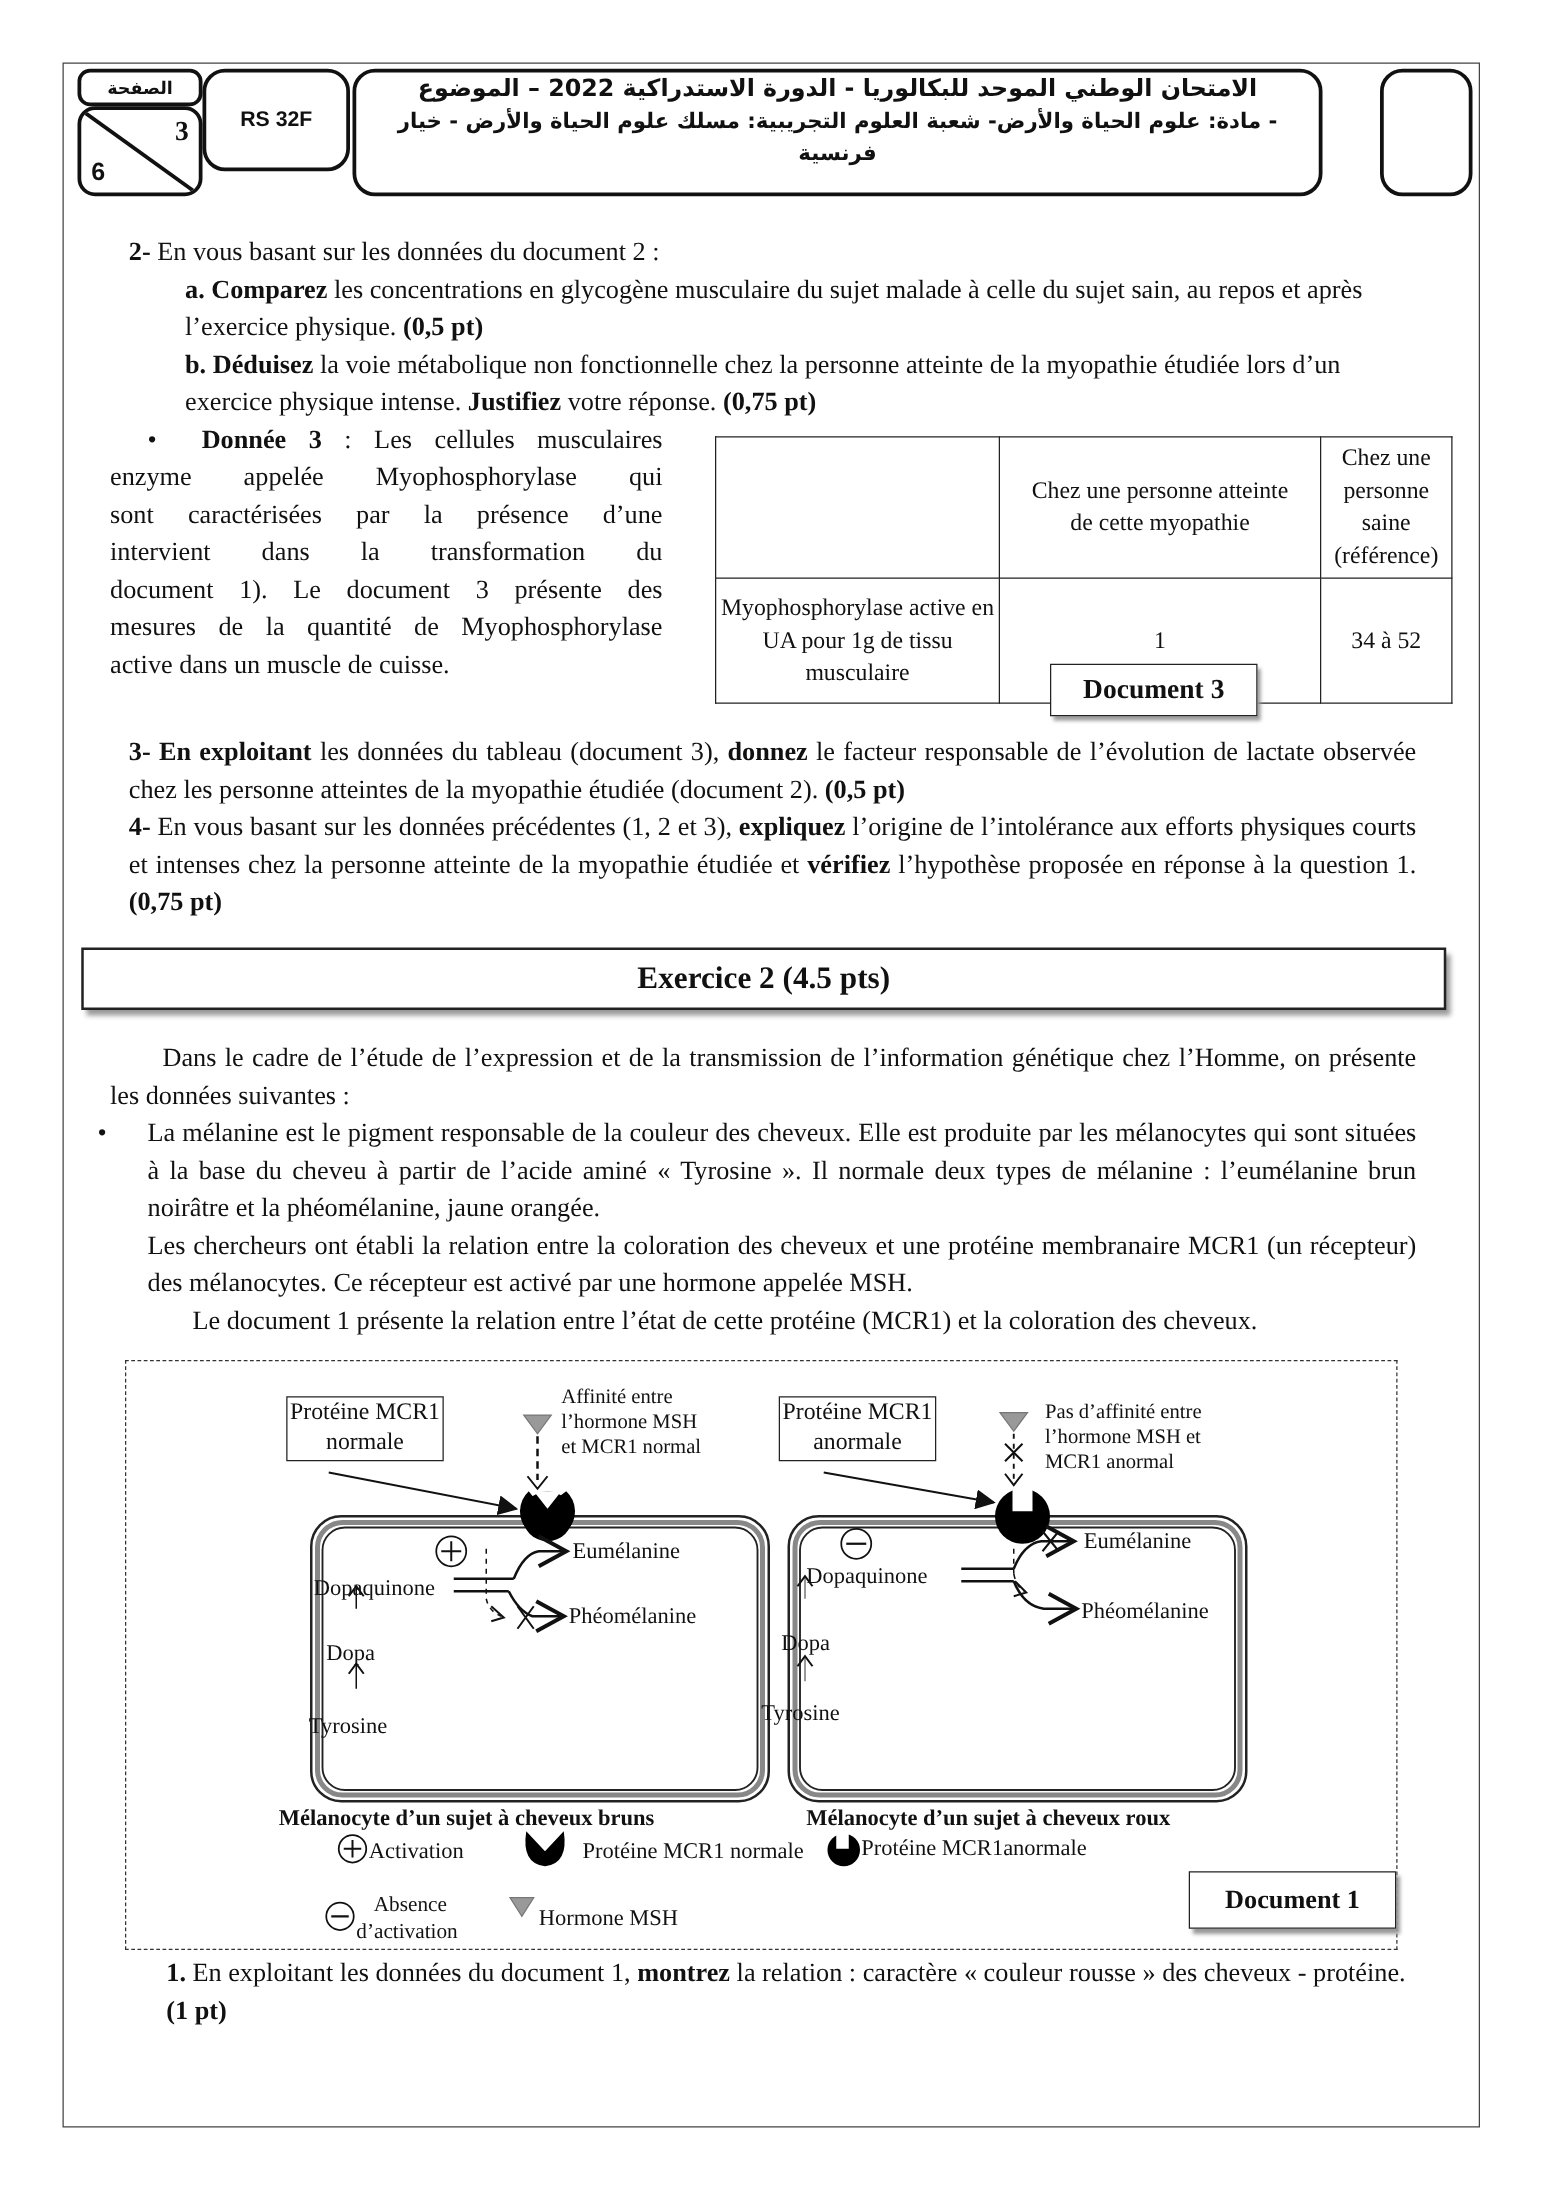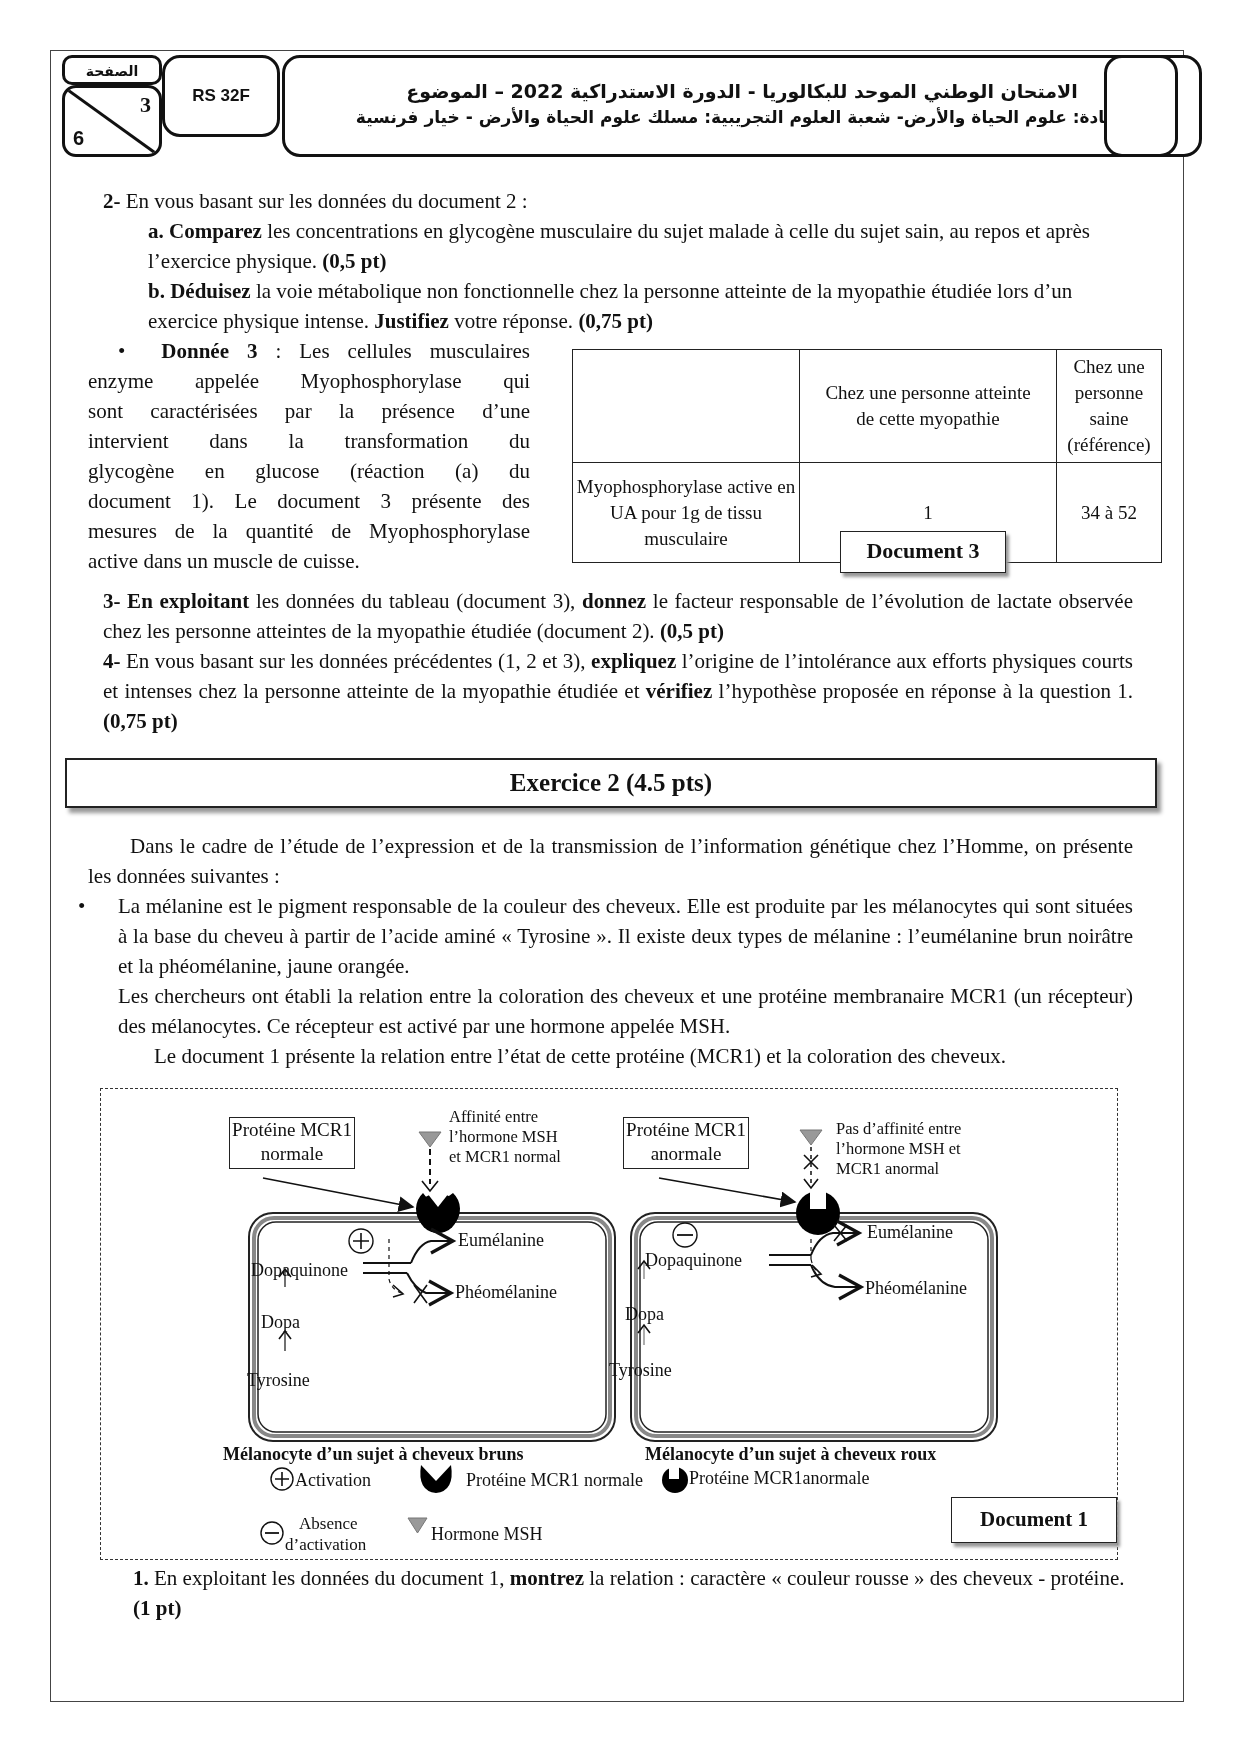--- a/index.html
+++ b/index.html
@@ -7,21 +7,21 @@
   .page-frame { position: absolute; left: 50px; top: 50px; width: 1134px; height: 1652px; border: 1.5px solid #444; box-sizing: border-box; }
 
   
   .hdr-box { position: absolute; border: 3px solid #111; border-radius: 18px; box-sizing: border-box; background: #fff; }
   .pg-label { left: 62px; top: 55px; width: 100px; height: 30px; border-radius: 10px; font-family: "DejaVu Sans", sans-serif; font-size: 14px; font-weight: bold; text-align: center; line-height: 26px; }
   .pg-num { left: 62px; top: 85px; width: 100px; height: 72px; border-radius: 14px; overflow: hidden; }
   .pg-num svg { position: absolute; left: 0; top: 0; }
   .pg-cur { position: absolute; right: 8px; top: 4px; font-family: "Liberation Serif", serif; font-size: 22px; font-weight: bold; }
   .pg-tot { position: absolute; left: 8px; bottom: 4px; font-family: "Liberation Sans", sans-serif; font-size: 20px; font-weight: bold; }
   .code-box { left: 162px; top: 55px; width: 118px; height: 82px; font-family: "Liberation Sans", sans-serif; font-weight: bold; font-size: 17px; display: flex; align-items: center; justify-content: center; }
-  .title-box { left: 282px; top: 55px; width: 920px; height: 102px; direction: rtl; text-align: center; font-family: "DejaVu Sans", sans-serif; font-weight: bold; padding-top: 20px; }
+  .title-box { left: 282px; top: 55px; width: 776px; height: 102px; direction: rtl; text-align: center; font-family: "DejaVu Sans", sans-serif; font-weight: bold; }
   .title-box .l1 { font-size: 19px; line-height: 26px; }
   .title-box .l2 { font-size: 17px; line-height: 26px; }
   .blank-box { left: 1104px; top: 55px; width: 74px; height: 102px; }
 
   .txt { position: absolute; font-size: 21px; line-height: 30px; }
   .just { text-align: justify; text-align-last: justify; }
   b { font-weight: bold; }
 
   
   table.doc3 { position: absolute; left: 572px; top: 349px; width: 590px; border-collapse: collapse; font-size: 19px; line-height: 26px; }
@@ -62,21 +62,20 @@
 </div>
 <div class="txt" style="left:148px; top:276px; width:985px;">
   <b>b. Déduisez</b><span> la voie métabolique non fonctionnelle chez la personne atteinte de la myopathie étudiée lors d’un exercice physique intense. </span><b>Justifiez</b><span> votre réponse. </span><b>(0,75 pt)</b>
 </div>
 
 <div class="txt" style="left:88px; top:336px; width:442px;">
   <div class="just" style="padding-left:30px;"><span>•</span>&nbsp; <b>Donnée 3</b><span> : Les cellules musculaires</span></div>
   <div class="just">enzyme appelée Myophosphorylase qui</div>
   <div class="just">sont caractérisées par la présence d’une</div>
   <div class="just">intervient dans la transformation du</div>
-  <div class="just">glycogène en glucose (réaction (a) du</div>
   <div class="just">document 1). Le document 3 présente des</div>
   <div class="just">mesures de la quantité de Myophosphorylase</div>
   <div>active dans un muscle de cuisse.</div>
 </div>
 
 <table class="doc3">
   <tbody>
       <tr style="height:108px;">
     <td style="width:222px;"></td>
     <td style="width:220px; padding:0 18px;">Chez une personne atteinte de cette myopathie</td>
@@ -97,21 +96,21 @@
 
 <div class="txt just" style="left:103px; top:646px; width:1030px; text-align-last:left;">
   <b>4-</b><span> En vous basant sur les données précédentes (1, 2 et 3), </span><b>expliquez</b><span> l’origine de l’intolérance aux efforts physiques courts et intenses chez la personne atteinte de la myopathie étudiée et </span><b>vérifiez</b><span> l’hypothèse proposée en réponse à la question 1. </span><b>(0,75 pt)</b>
 </div>
 
 <div class="exo-box">Exercice 2 (4.5 pts)</div>
 
 <div class="txt just" style="left:88px; top:831px; width:1045px; text-indent:42px; text-align-last:left;">Dans le cadre de l’étude de l’expression et de la transmission de l’information génétique chez l’Homme, on présente les données suivantes :</div>
 <div class="txt" style="left:78px; top:891px; width:20px;">•</div>
 <div class="txt just" style="left:118px; top:891px; width:1015px; text-align-last:left;">
-  <div>La mélanine est le pigment responsable de la couleur des cheveux. Elle est produite par les mélanocytes qui sont situées à la base du cheveu à partir de l’acide aminé « Tyrosine ». Il existe deux types de mélanine : l’eumélanine brun noirâtre et la phéomélanine, jaune orangée.</div>
+  <div>La mélanine est le pigment responsable de la couleur des cheveux. Elle est produite par les mélanocytes qui sont situées à la base du cheveu à partir de l’acide aminé « Tyrosine ». Il normale deux types de mélanine : l’eumélanine brun noirâtre et la phéomélanine, jaune orangée.</div>
   <div>Les chercheurs ont établi la relation entre la coloration des cheveux et une protéine membranaire MCR1 (un récepteur) des mélanocytes. Ce récepteur est activé par une hormone appelée MSH.</div>
   <div style="text-indent:8px;margin-left:28px;">Le document 1 présente la relation entre l’état de cette protéine (MCR1) et la coloration des cheveux.</div>
 </div>
 
 <div class="diagram">
   <svg width="1018" height="472" style="position:absolute; left:0; top:0;">
     <defs>
       <marker id="ah" markerWidth="14" markerHeight="14" refX="12" refY="7" orient="auto">
           <path d="M1,1 L12,7 L1,13" fill="none" stroke="#111" stroke-width="1.6"></path>
         </marker>

